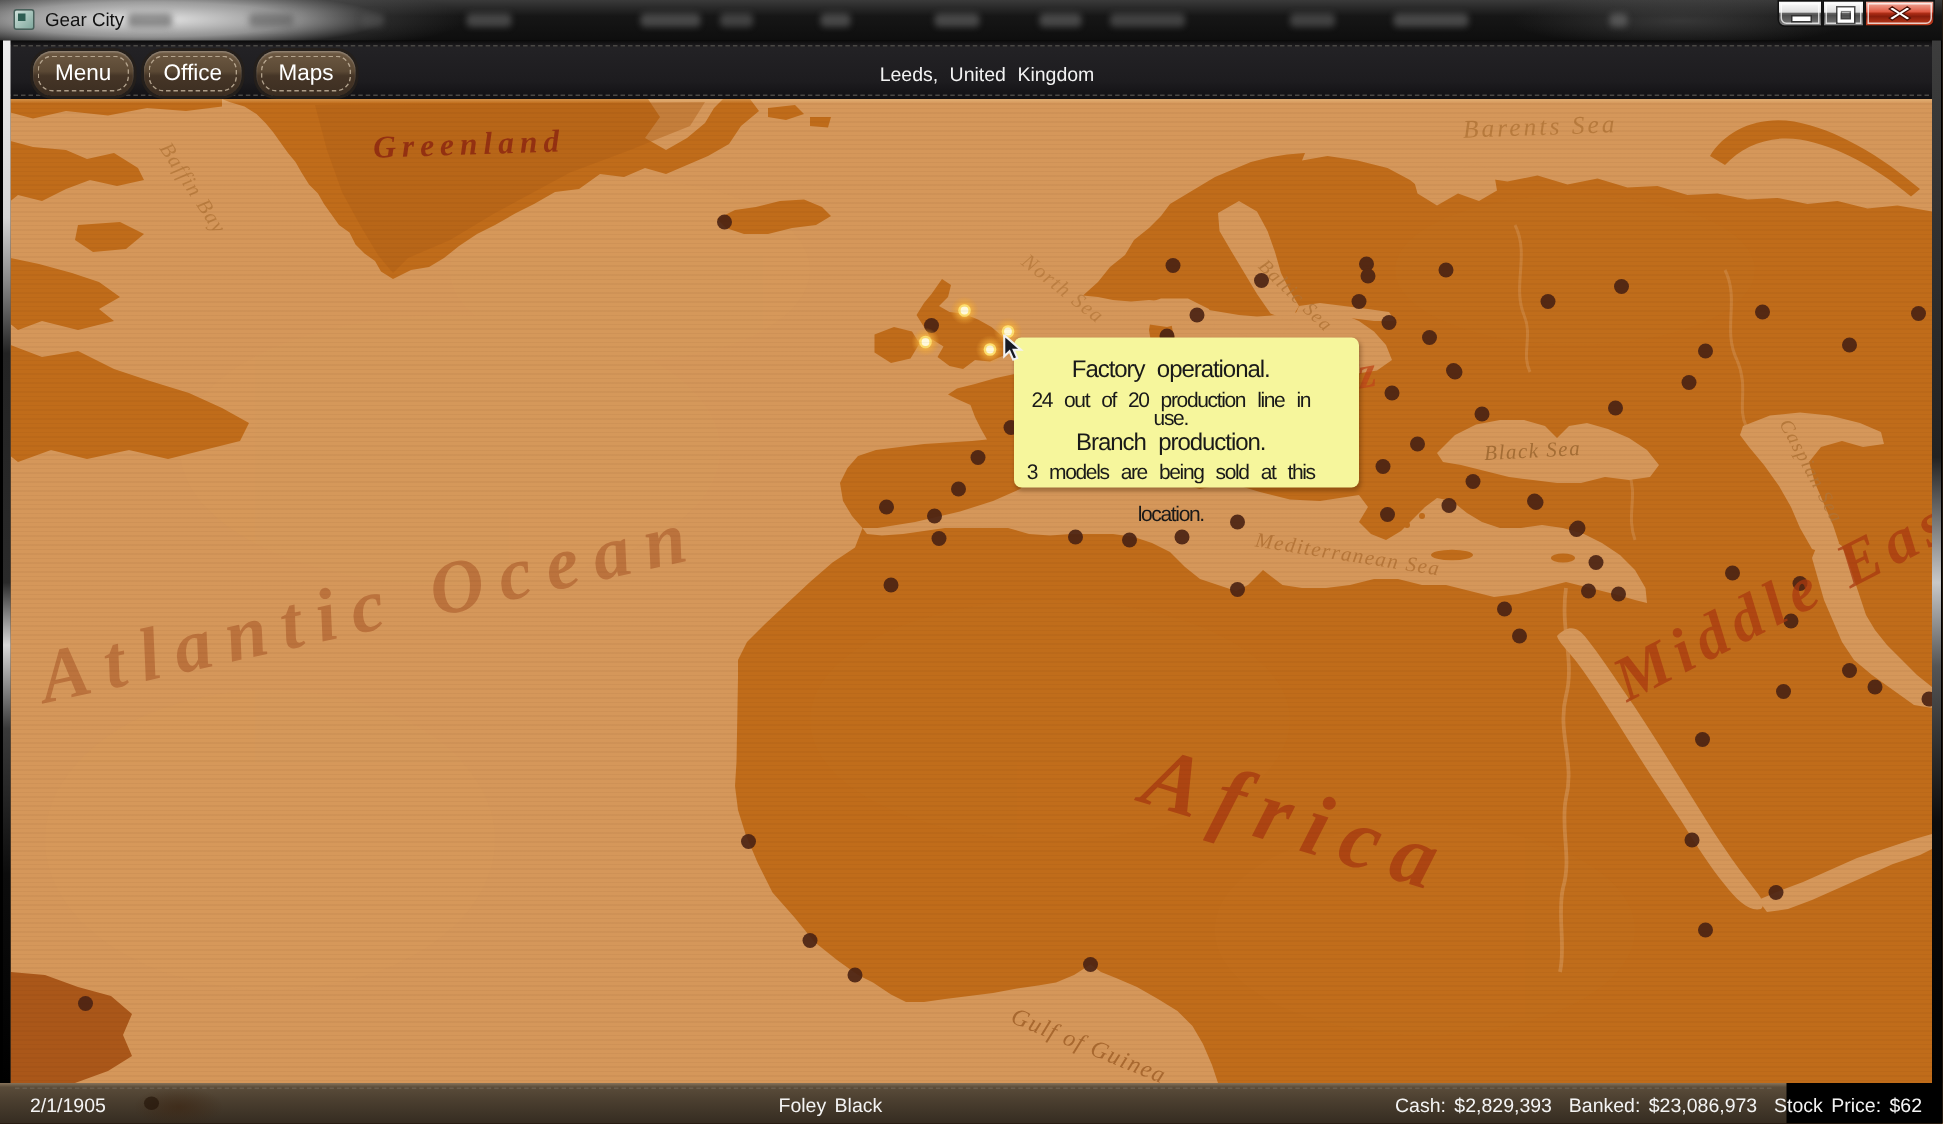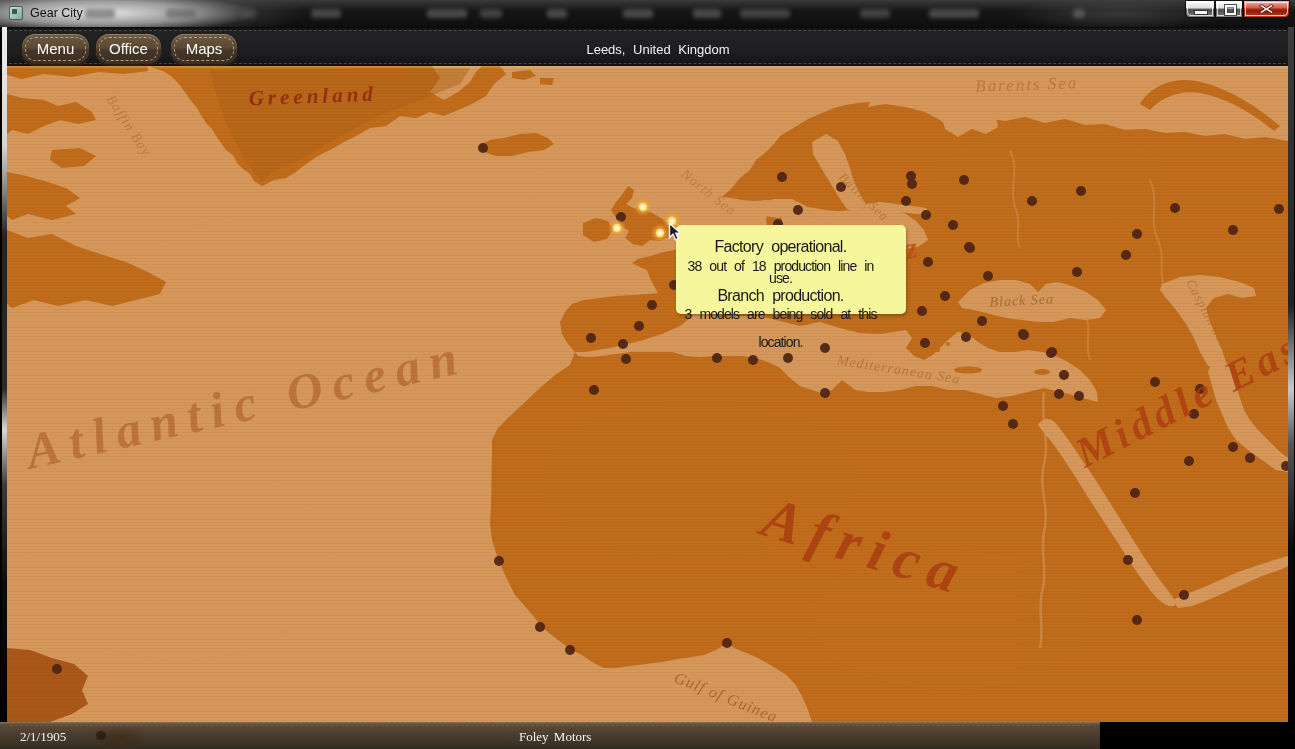--- a/index.html
+++ b/index.html
@@ -29,26 +29,26 @@
 #toolbar{position:absolute;left:0;top:27px;width:1295px;height:39px;background:linear-gradient(180deg,#0a0a0a 0,#232225 12%,#1d1c1f 70%,#111013 100%);}
 #toolbar .stitch{position:absolute;left:4px;right:4px;height:0;border-top:1px dashed #4a4845;}
 .gbtn{position:absolute;top:7px;height:30px;border-radius:13px;background:linear-gradient(180deg,#6e5a43 0,#5b4935 45%,#463627 55%,#3b2d21 100%);box-shadow:0 0 0 2px #241f1b, inset 0 1px 1px rgba(255,255,255,.25);color:#fff;font-size:15px;text-align:center;line-height:29px;}
 .gbtn i{position:absolute;left:3px;right:3px;top:3px;bottom:3px;border:1px dashed #c9b9a2;border-radius:10px;opacity:.8;}
 #loc{position:absolute;top:15px;left:0;width:1316px;text-align:center;color:#f2f2f2;font-size:13px;word-spacing:4px;}
 
 #map{position:absolute;left:7px;top:66px;width:1281px;height:656px;background:#d5975a;overflow:hidden;}
 #scan{position:absolute;left:0;top:0;width:100%;height:100%;background:repeating-linear-gradient(180deg,rgba(60,20,0,.045) 0 1px,transparent 1px 3px);pointer-events:none;}
 #topshade{position:absolute;left:0;top:0;width:100%;height:3px;background:linear-gradient(180deg,rgba(255,225,170,.33),rgba(255,225,170,0));}
 
-#tip{position:absolute;left:676px;top:225px;width:230px;height:89px;background:#f6f69c;border-radius:5px;box-shadow:1px 2px 3px rgba(60,30,0,.35);color:#191919;}
+#tip{position:absolute;left:676px;top:225px;width:230px;height:100px;background:#f6f69c;border-radius:5px;box-shadow:1px 2px 3px rgba(60,30,0,.35);color:#191919;}
 #tip div{position:absolute;left:0;width:209px;text-align:center;white-space:nowrap;}
 #tip .h{font-size:16px;line-height:16px;word-spacing:4.5px;letter-spacing:-0.7px;}
 #tip .b{font-size:14px;line-height:14px;word-spacing:5px;letter-spacing:-0.9px;}
 
-#status{position:absolute;left:0;top:722px;width:1100px;height:27px;background:linear-gradient(180deg,#87735a 0,#5a4c3a 10%,#4a3e2f 45%,#352c21 100%);color:#f4f4f4;font-size:13px;font-family:Liberation Serif, serif;}
+#status{position:absolute;left:0;top:722px;width:1191px;height:27px;background:linear-gradient(180deg,#87735a 0,#5a4c3a 10%,#4a3e2f 45%,#352c21 100%);color:#f4f4f4;font-size:13px;}
 #status span{position:absolute;top:7px;word-spacing:2px;white-space:nowrap;}
 
 #bl{position:absolute;left:0;top:27px;width:7px;height:695px;background:linear-gradient(180deg,#ececec 0,#d5d5d5 17%,#8a8a8a 23%,#232323 30%,#2a2a2a 52%,#d8d8d8 58%,#3a3a3a 66%,#0c0c0c 80%,#000 100%);border-left:2px solid #000;box-sizing:border-box;}
 #br{position:absolute;right:0;top:27px;width:7px;height:695px;background:linear-gradient(180deg,#3d3d3d 0,#222 40%,#c8c8c8 52%,#555 60%,#0c0c0c 75%,#000 100%);border-right:1px solid #000;box-sizing:border-box;}
 </style></head>
 <body>
 <div id="win">
 <div id="toolbar">
  <div class="stitch" style="top:3px"></div>
  <div class="stitch" style="bottom:2px"></div>
@@ -251,30 +251,31 @@
         <text x="250" y="420" transform="rotate(-12.5 250 420)" font-family="&quot;Liberation Serif&quot;,serif" font-style="italic" font-size="50" fill="#a85626" opacity="0.55" letter-spacing="10" text-anchor="middle" font-weight="bold">Atlantic Ocean</text>
         <text x="860" y="565" transform="rotate(17 860 565)" font-family="&quot;Liberation Serif&quot;,serif" font-style="italic" font-size="58" fill="#a83a10" opacity="0.78" letter-spacing="10" text-anchor="middle" font-weight="bold">Africa</text>
         <text x="1195" y="412" transform="rotate(-27 1195 412)" font-family="&quot;Liberation Serif&quot;,serif" font-style="italic" font-size="42" fill="#ab3a10" opacity="0.75" letter-spacing="5" text-anchor="middle" font-weight="bold">Middle Eas</text>
         <text x="913" y="258" transform="rotate(-10 913 258)" font-family="&quot;Liberation Serif&quot;,serif" font-style="italic" font-size="30" fill="#c04a1a" opacity="0.8" letter-spacing="0" text-anchor="middle" font-weight="bold">z</text>
       </svg>
 <div id="scan"></div>
       <div id="topshade"></div>
 </div>
 <div id="tip">
  <div class="h" style="top:13.5px">Factory operational.</div>
- <div class="b" style="top:34.2px">38 out of 18 production line in</div>
+ <div class="b" style="top:34.2px">24 out of 20 production line in</div>
  <div class="b" style="top:45.5px">use.</div>
  <div class="h" style="top:62.5px">Branch production.</div>
  <div class="b" style="top:81.7px">3 models are being sold at this</div>
  <div class="b" style="top:110px">location.</div>
 </div>
 <svg id="cursor" style="position:absolute;left:668px;top:223px" width="20" height="20" viewBox="0 0 20 20">
  <path d="M1.5,0.5 L1.5,14.5 L5,11.2 L7.5,16.8 L10.2,15.6 L7.8,10.2 L12.6,10.2 Z" fill="#171923" stroke="#f2f2f2" stroke-width="1.4"></path>
 </svg>
 <div id="status">
  <div style="position:absolute;left:84px;top:0;width:75px;height:27px;background:radial-gradient(ellipse 40px 18px at 35px 16px,rgba(60,35,15,.55),rgba(60,35,15,0) 75%)"></div>
  <div style="position:absolute;left:96px;top:9px;width:10px;height:9px;border-radius:50%;background:rgba(35,20,8,.65)"></div>
  <div style="position:absolute;left:10px;right:10px;top:3px;border-top:1px dashed rgba(255,255,255,.1)"></div>
  <span style="left:20px">2/1/1905</span>
- <span style="left:519px">Foley Motors</span>
+ <span style="left:519px">Foley Black</span>
+ <span style="left:930px">Cash: $2,829,393&nbsp;&nbsp;Banked: $23,086,973&nbsp;&nbsp;Stock Price: $62</span>
 </div>
 <div id="bl"></div>
     <div id="br"></div>
 </div>
 </body></html>

